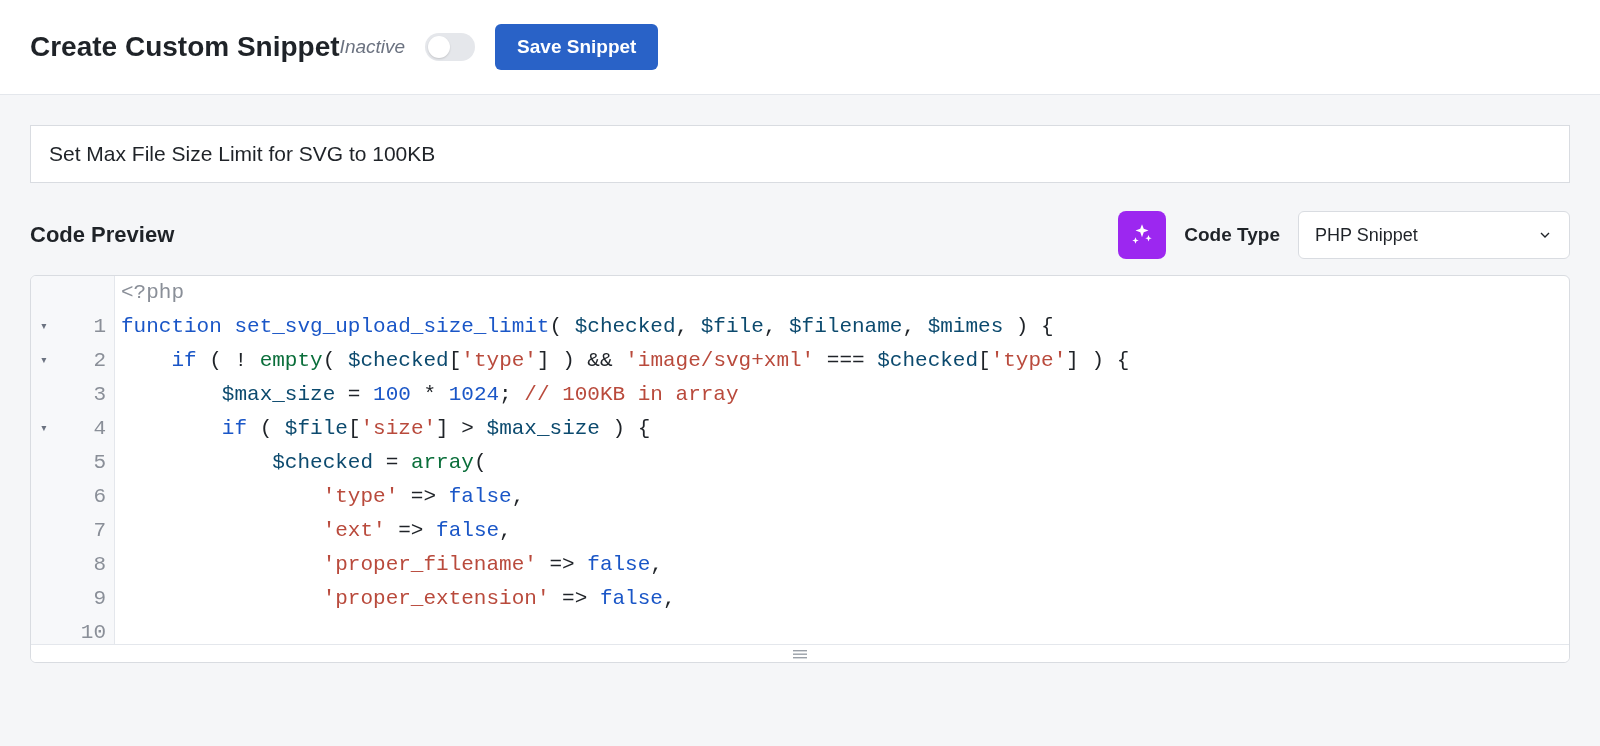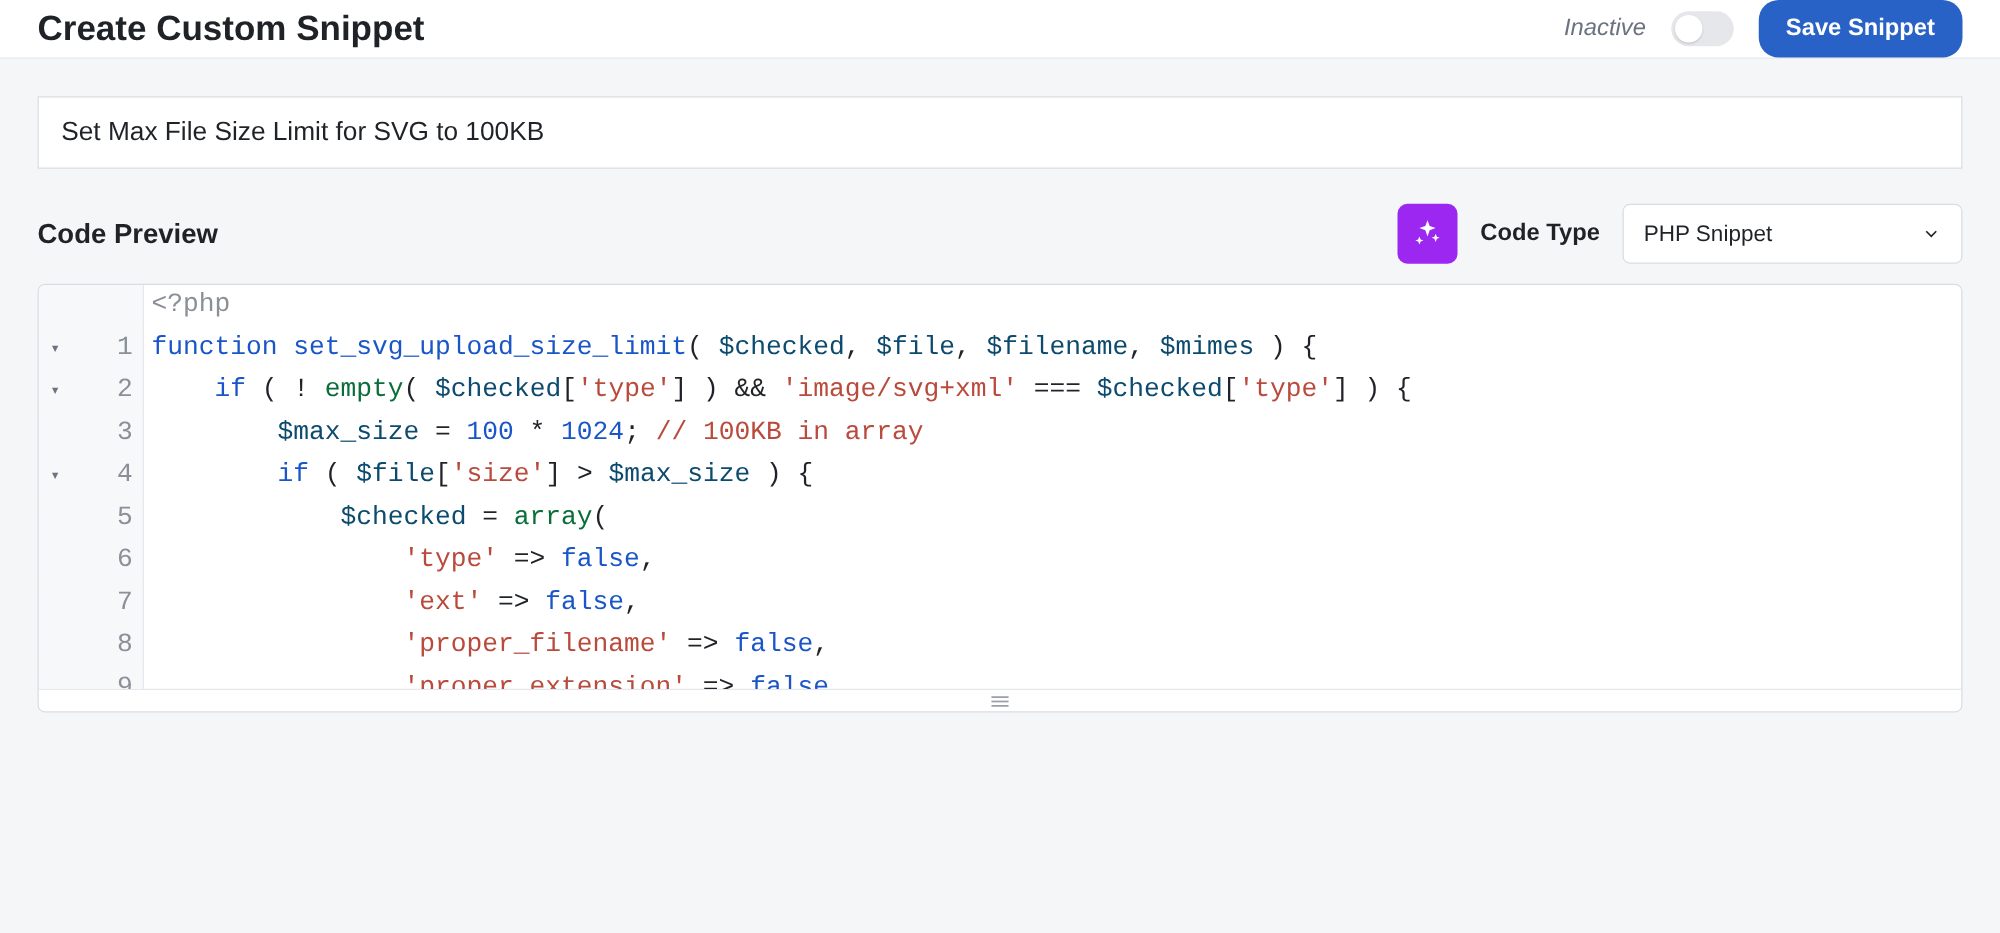--- a/index.html
+++ b/index.html
@@ -1,37 +1,37 @@
 <!DOCTYPE html>
 <html><head>
 <meta charset="utf-8">
 <style>
   * { box-sizing: border-box; margin: 0; padding: 0; }
   html, body { width: 1600px; height: 746px; font-family: -apple-system, BlinkMacSystemFont, "Segoe UI", Helvetica, Arial, sans-serif; background: #f5f6f8; color: #1f2328; }
   .header {
     background: #fff;
     border-bottom: 1px solid #e4e7ec;
-    padding: 0 30px;
+    padding: 24px 30px;
     display: flex;
     align-items: center;
-    justify-content: space-between;
+    justify-content: flex-start;
   }
   .page-title { font-size: 28px; font-weight: 700; color: #1f2328; }
   .header-actions { display: flex; align-items: center; gap: 20px; }
   .status-label { font-size: 19px; color: #6b7280; font-style: italic; }
   .toggle {
     width: 50px; height: 28px; border-radius: 14px; background: #e5e7eb;
     position: relative; cursor: pointer; display:inline-block;
   }
   .toggle-knob {
     width: 22px; height: 22px; border-radius: 50%; background: #fff;
     position: absolute; top: 3px; left: 3px; box-shadow: 0 1px 2px rgba(0,0,0,.15);
   }
   .save-btn {
-    background: #2962c7; color: #fff; border: none; border-radius: 16px;
+    background: #2962c7; color: #fff; border: none; border-radius: 6px;
     padding: 12px 22px; font-size: 19px; font-weight: 700; cursor: pointer;
   }
   .body-wrap { padding: 30px; }
   .title-input {
     width: 100%; background: #fff; border: 1px solid #d9dce1; border-radius: 0;
     padding: 16px 18px; font-size: 21px; color: #1f2328;
   }
   .section-row {
     display: flex; align-items: center; justify-content: space-between;
     margin-top: 28px; margin-bottom: 16px;
@@ -45,21 +45,21 @@
   .ai-btn svg { width: 26px; height:26px; fill:#fff; }
   .codetype-label { font-size: 19px; font-weight: 700; color:#1f2328; }
   .codetype-select {
     display:flex; align-items:center; justify-content:space-between;
     width: 272px; height: 48px; border: 1px solid #d9dce1; border-radius: 6px;
     padding: 0 16px; font-size: 18px; background:#fff; cursor:pointer;
   }
   .chevron { width:16px; height:16px; }
   .editor {
     border: 1px solid #d9dce1; border-radius: 6px; background: #fff;
-    width: 100%; height: 343px; overflow:hidden; position:relative;
+    width: 100%; height: 388px; overflow:hidden; position:relative;
   }
   .editor-scroll { overflow:auto; height: calc(100% - 18px); }
   .code-row { display:flex; font-family: Menlo, Consolas, "Liberation Mono", monospace; font-size: 21px; line-height: 34px; }
   .gutter {
     width: 84px; flex: 0 0 84px; text-align: right; padding-right: 8px;
     color: #8a8f98; background: #f7f8fa; border-right: 1px solid #e4e7ec;
     display:flex; justify-content:space-between; align-items:center;
     padding-left:6px;
   }
   .fold { color:#6b7280; font-size:13px; width:14px; text-align:center; }

